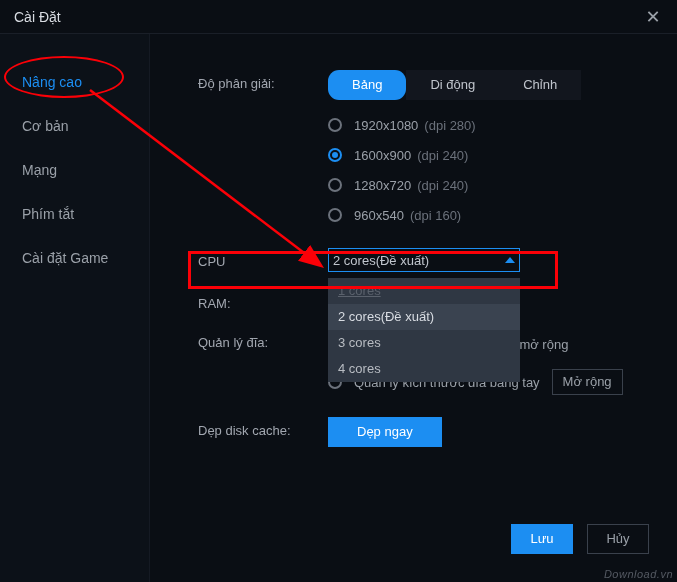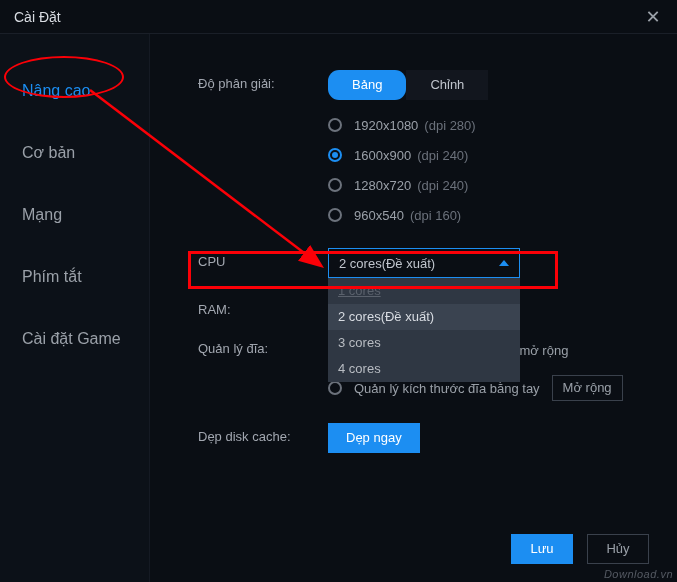--- a/index.html
+++ b/index.html
@@ -26,22 +26,22 @@
     width: 20px; text-align: center;
   }
   .body { display: flex; height: calc(582px - 34px); }
   .sidebar {
     width: 150px;
     background: #0c1118;
     border-right: 1px solid #151a23;
     padding-top: 26px;
   }
   .sidebar-item {
-    padding: 22px 22px;
-    font-size: 16px;
+    padding: 14px 22px;
+    font-size: 14px;
     color: #9aa0a8;
     cursor: pointer;
   }
   .sidebar-item.active { color: #1c8ef2; }
   .content {
     flex: 1;
     padding: 36px 34px 16px 48px;
     position: relative;
   }
   .row { display: flex; align-items: flex-start; margin-bottom: 18px; }
@@ -76,25 +76,25 @@
     margin-right: 12px;
     position: relative;
   }
   .radio-opt.selected .radio { border-color: #1c8ef2; }
   .radio-opt.selected .radio::after {
     content:""; position:absolute; left:2px; top:2px;
     width:6px; height:6px; border-radius:50%; background:#1c8ef2;
   }
   .dim { color:#6b717b; margin-left:6px; }
   .dropdown {
-    width: 192px; height: 30px;
+    width: 192px; height: 24px;
     border: 1px solid #1c8ef2;
     display: flex; align-items: center;
     justify-content: space-between;
-    padding: 0 10px;
+    padding: 0 4px;
     font-size: 13px;
     color: #c0c5cd;
     cursor: pointer;
     position: relative;
   }
   .dropdown .chev {
     width: 0; height: 0;
     border-left: 5px solid transparent;
     border-right: 5px solid transparent;
     border-bottom: 6px solid #1c8ef2;
@@ -110,35 +110,35 @@
     height: 26px; line-height: 26px;
     padding: 0 10px;
     font-size: 13px;
     color: #b8bcc2;
     cursor: pointer;
   }
   .dd-item.sel { background: #3a4350; color: #d8dce2; }
   .dd-item.disabled { color: #5a616c; text-decoration: underline; }
   .btn {
     height: 30px; line-height: 30px;
-    padding: 0 18px;
+    padding: 0 29px;
     font-size: 13px;
     border: none;
     cursor: pointer;
   }
   .btn-primary { background: #1c8ef2; color: #fff; }
   .btn-secondary {
     background: transparent;
     border: 1px solid #3a414c;
     color: #9aa0a8;
     line-height: 28px;
   }
   .footer {
     position: absolute;
-    right: 28px; bottom: 18px;
+    right: 28px; bottom: 28px;
     display: flex; gap: 14px;
   }
   .footer .btn { width: 62px; padding:0; text-align:center; }
   
   .anno-ellipse {
     position: absolute;
     left: 4px; top: 56px;
     width: 120px; height: 42px;
     border: 2px solid #fb0007;
     border-radius: 50%;
@@ -185,20 +185,21 @@
     <div class="sidebar-item">Cài đặt Game</div>
   </div>
 
   <div class="content">
 
     <div class="row">
       <div class="row-label">Độ phân giải:</div>
       <div>
         <div class="tabs">
           <div class="tab active">Bảng</div>
+          <div class="tab">Di động</div>
           <div class="tab">Chỉnh</div>
         </div>
         <div class="radio-list" style="margin-top:10px;">
           <div class="radio-opt">
             <span class="radio"></span>
             <span>1920x1080</span>
             <span class="dim">(dpi 280)</span>
           </div>
           <div class="radio-opt selected">
             <span class="radio"></span>

